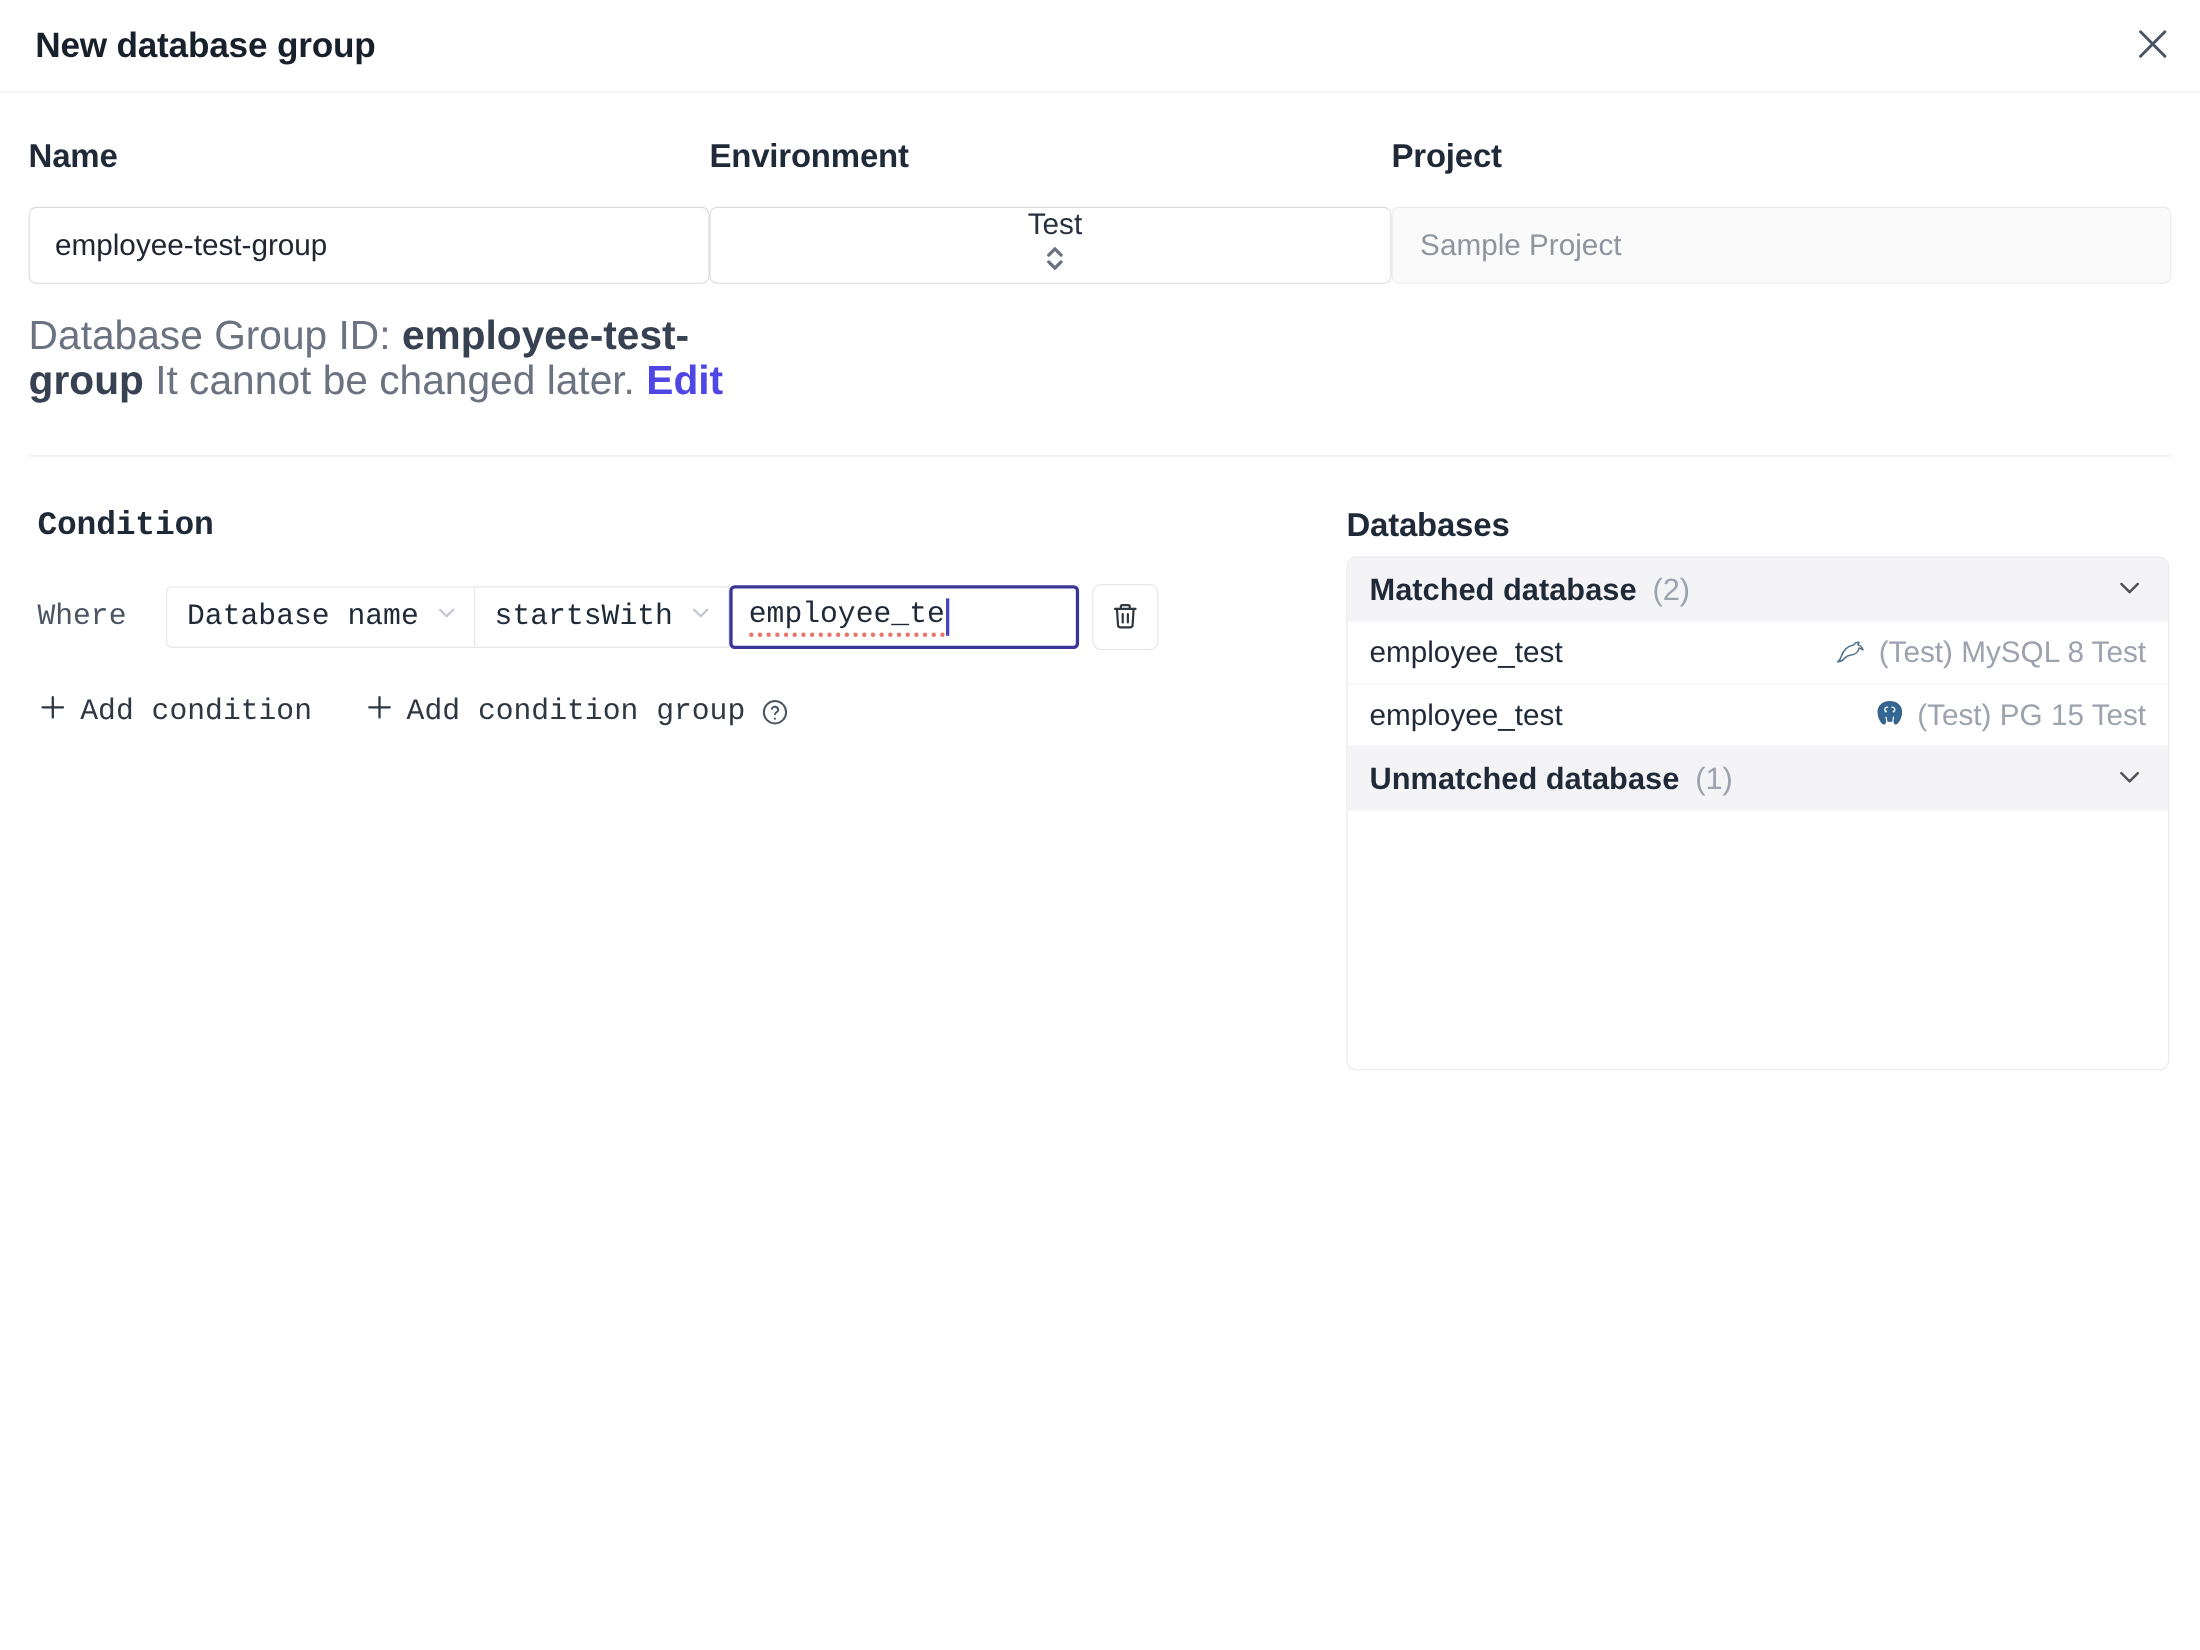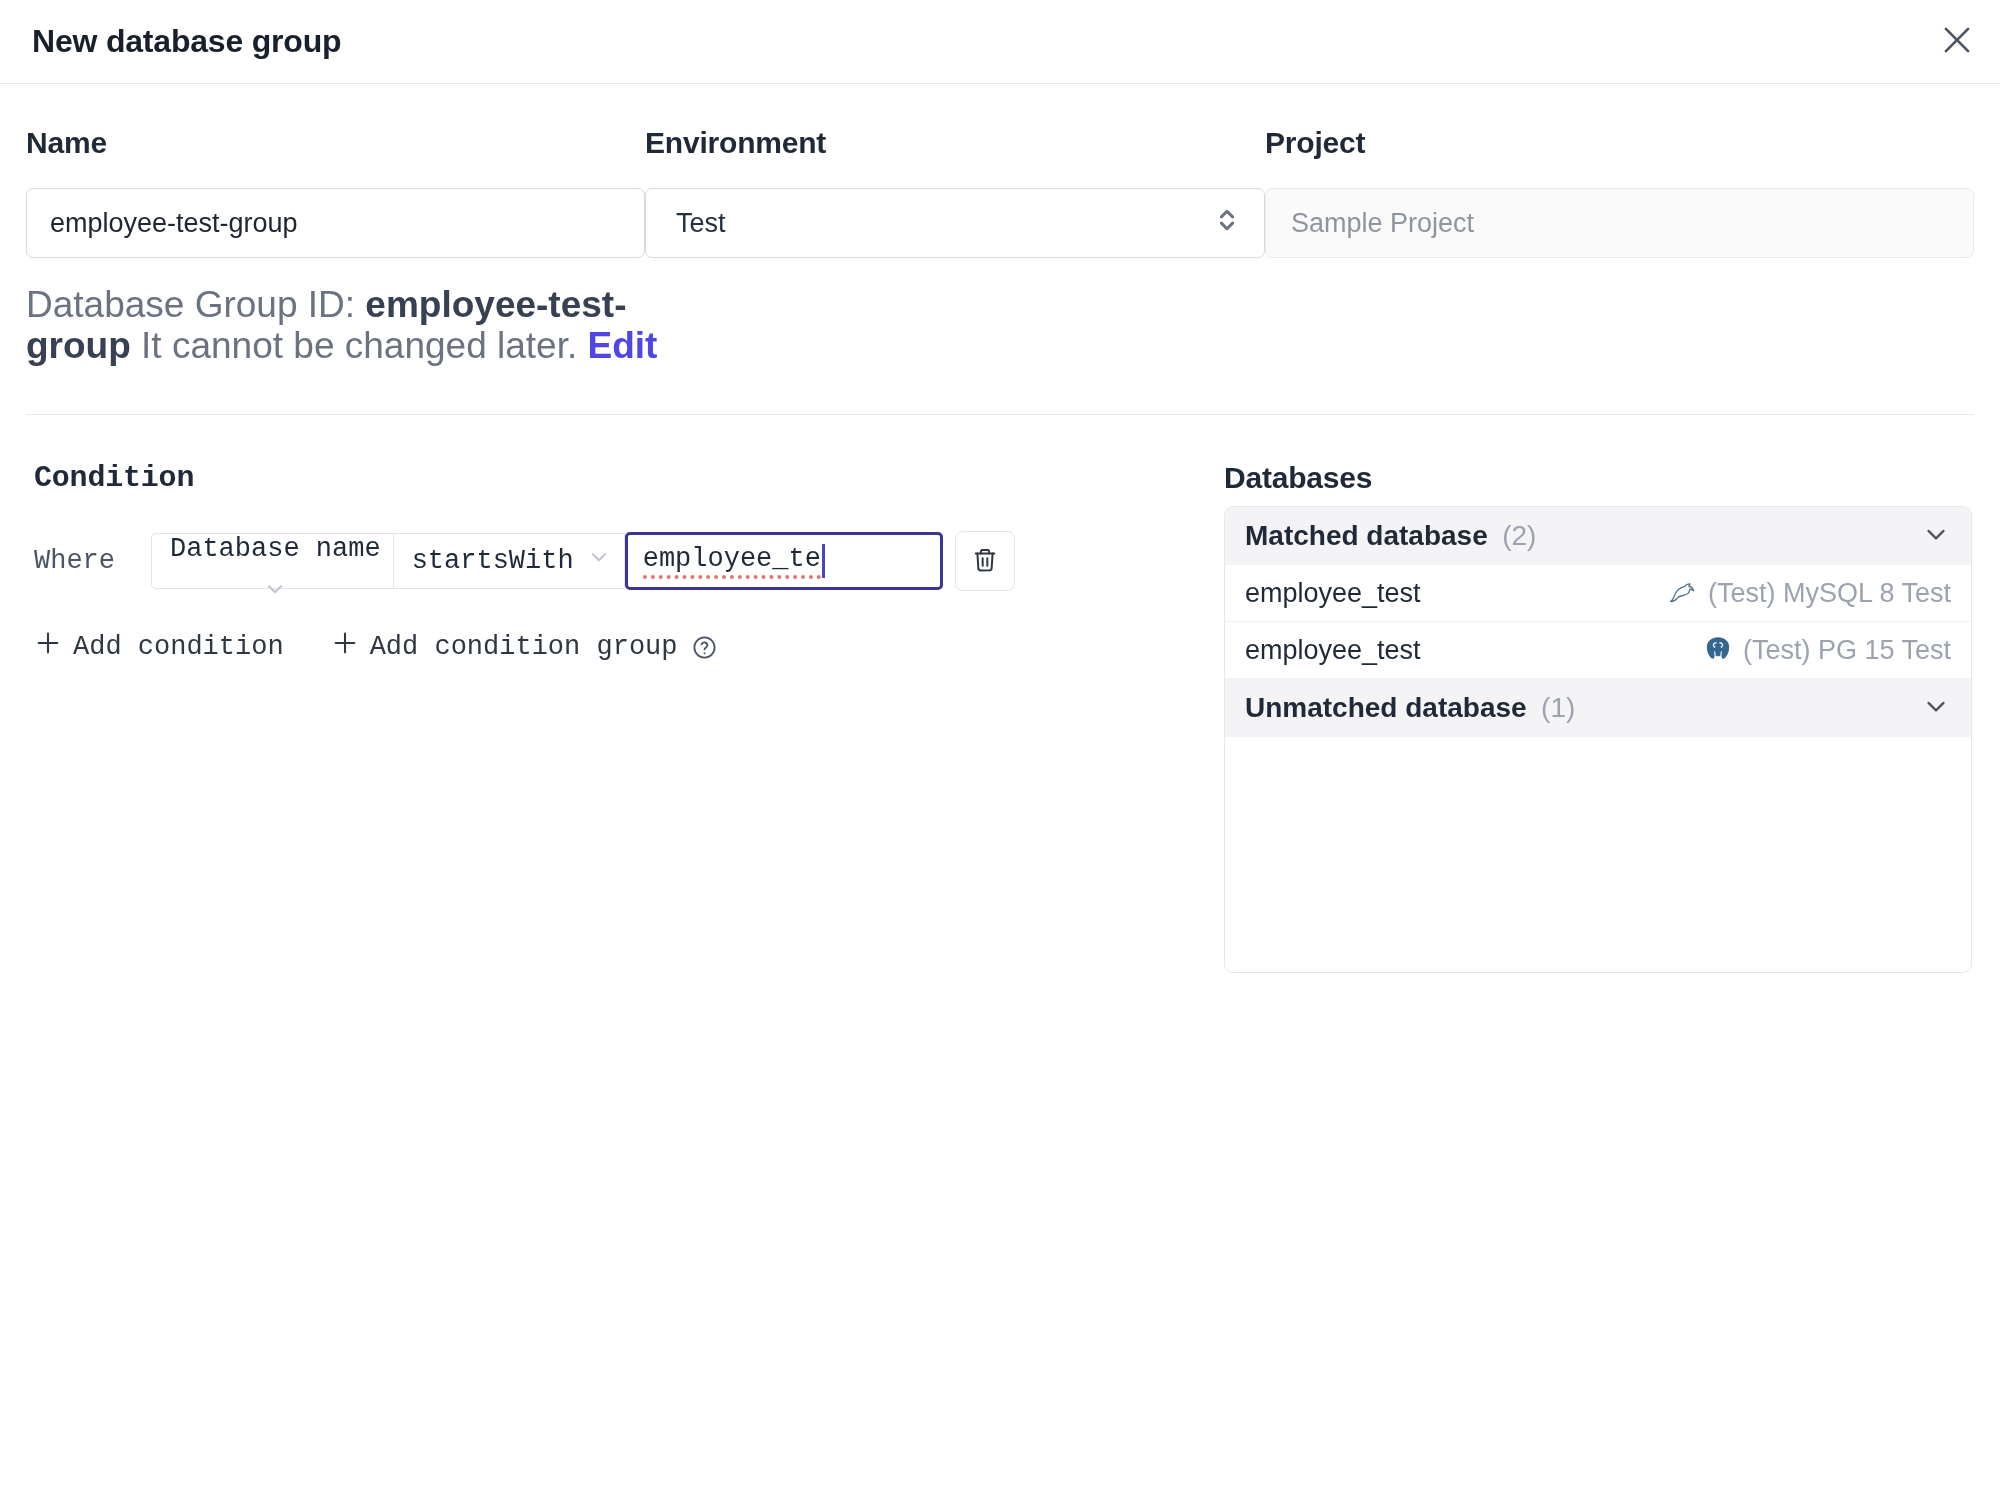--- a/index.html
+++ b/index.html
@@ -34,20 +34,21 @@
     padding:0 23px; font-family:inherit;
     display:flex; align-items:center;
   }
   .select-input {
     width:100%; height:70px;
     border:1px solid #d8dadf; border-radius:7px;
     background:#fff; font-size:27px; color:#27303d;
     padding:0 22px 0 30px;
     display:flex; align-items:center; justify-content:space-between;
     cursor:pointer;
+    flex-direction:column;
   }
   .disabled-input {
     width:100%; height:70px;
     border:1px solid #e8eaed; border-radius:7px;
     background:#fafafa; font-size:27px; color:#8f959e;
     padding:0 25px; display:flex; align-items:center;
   }
   .note { margin-top:26px; width:640px; font-size:37px; line-height:41px; color:#6b7280; }
   .note b { color:#374151; font-weight:bold; }
   .edit-link { color:#4f46e5; font-weight:bold; text-decoration:none; cursor:pointer; }
@@ -63,21 +64,21 @@
   
   .cond-row { margin-top:36px; display:flex; align-items:center; }
   .where-label { font-size:27px; color:#4b5563; margin-right:36px; }
   .seg-btn {
     height:56px; background:#fff;
     border:1px solid #e3e5e8;
     display:flex; align-items:center; gap:12px;
     font-size:27px; color:#1f2937;
     padding:0 12px 0 18px; cursor:pointer;
   }
-  .seg-btn.first { border-radius:5px 0 0 5px; border-right:none;flex-direction:column; }
+  .seg-btn.first { border-radius:5px 0 0 5px; border-right:none; }
   .value-input {
     height:58px; width:318px;
     border:3px solid #3a3596; border-radius:5px;
     display:flex; align-items:center;
     padding:12px 15px; font-size:27px; color:#1f2937;
     background:#fff;
   }
   .squiggle { border-bottom:4px dotted #e8756b; padding-bottom:1px; }
   .caret { width:3px; height:34px; background:#4547c6; margin-left:1px; }
   .trash-btn {

